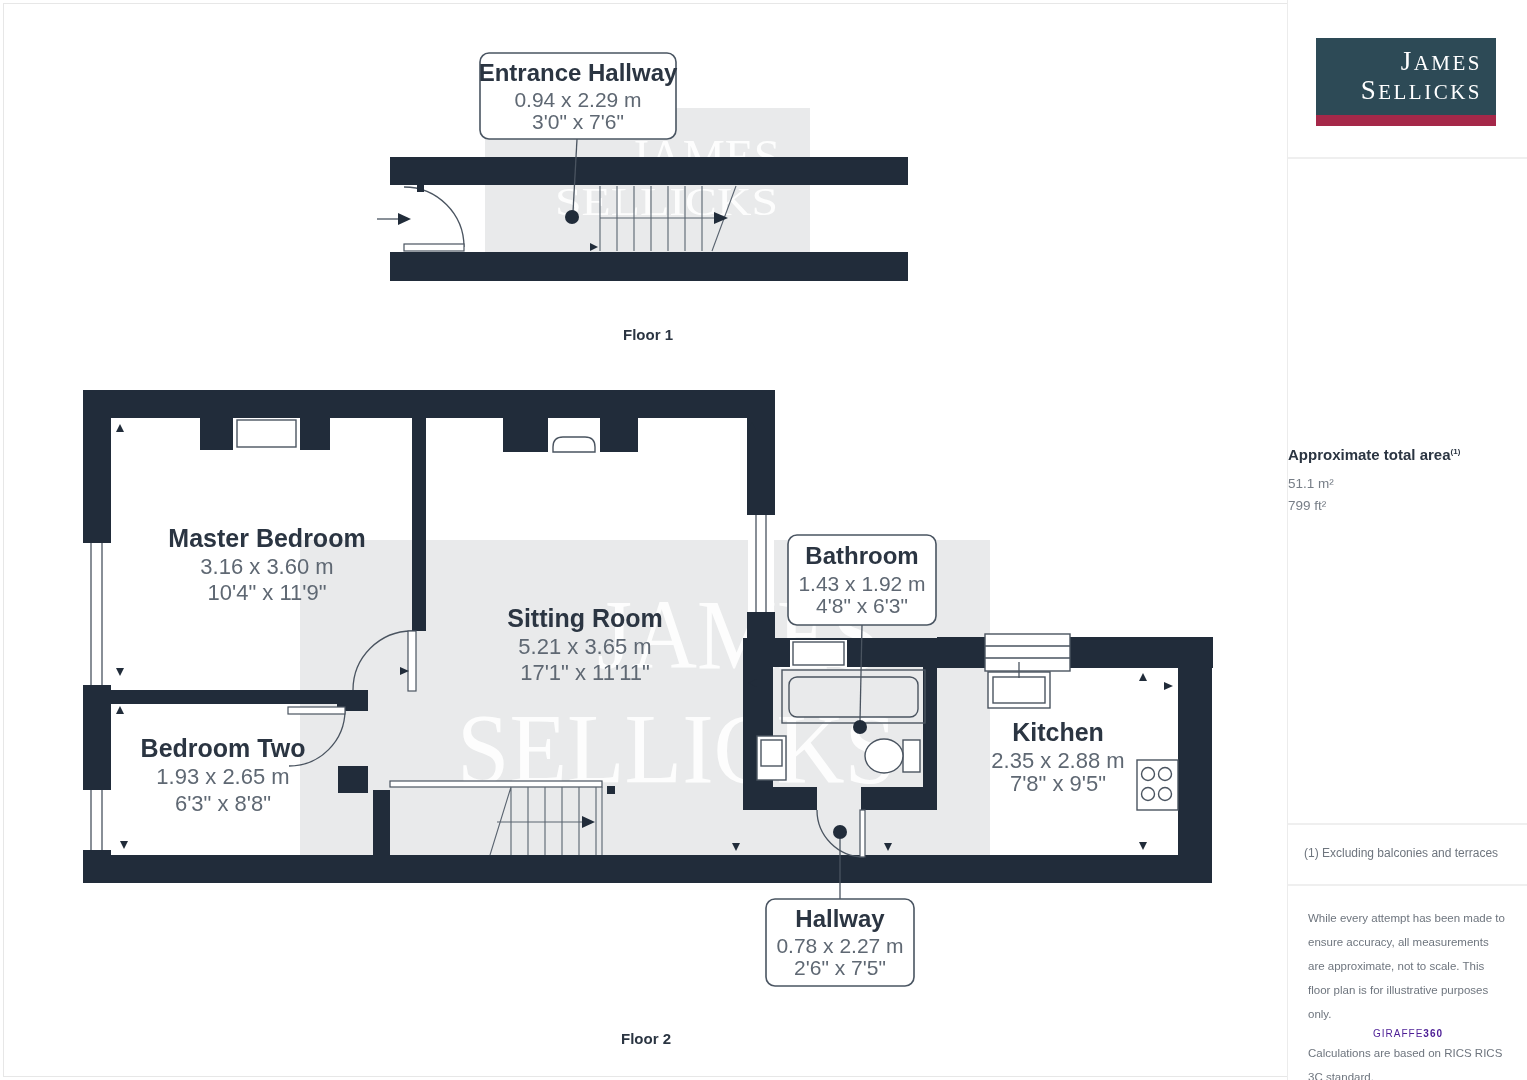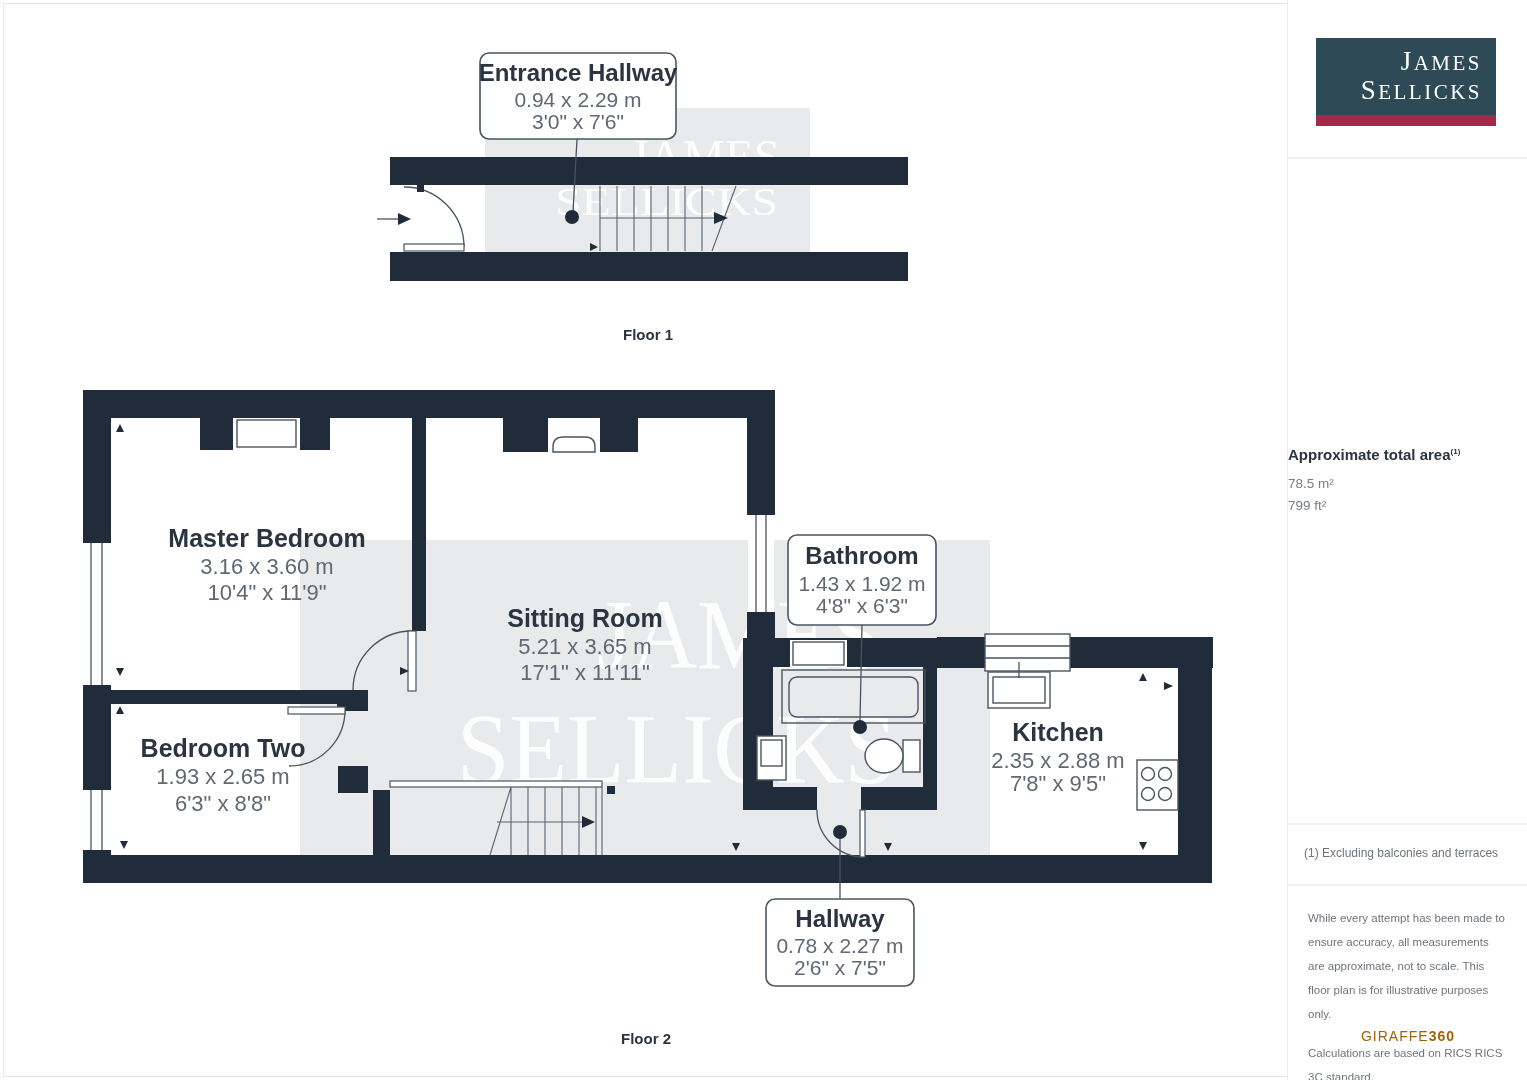--- a/index.html
+++ b/index.html
@@ -40,22 +40,22 @@
   .logo-bar{height:11px;background:#a52849;}
   .area-info{position:absolute;top:446px;left:0;width:100%;text-align:left;}
   .area-title{font-size:15px;font-weight:700;color:#2b3542;margin-bottom:10px;}
   .area-title sup{font-size:8px;}
   .area-val{font-size:13.5px;color:#777e87;line-height:22px;}
   .footnote{position:absolute;top:846px;left:16px;width:100%;text-align:left;
             font-size:12px;color:#6e757e;}
   .disclaimer{position:absolute;top:906px;left:0;width:100%;box-sizing:border-box;
               padding:0 20px;text-align:left;font-size:11.5px;line-height:24px;color:#6e757e;}
   .disclaimer p{margin:0 0 15px 0;}
-  .brand{position:absolute;top:1028px;left:0;width:100%;text-align:center;font-size:14px;
-         color:#a16207;letter-spacing:1px;}
+  .brand{position:absolute;top:1028px;left:0;width:100%;text-align:center;font-size:10px;
+         color:#4c1d95;letter-spacing:1px;}
   .brand .b{font-weight:700;}
 </style>
 </head>
 <body>
 
 <div class="page">
   <div class="frame"></div>
 
   <div class="plan-area">
     <svg width="1287" height="1080" viewBox="0 0 1287 1080" xmlns="http://www.w3.org/2000/svg">
@@ -264,21 +264,21 @@
         <div class="logo-line">JAMES</div>
         <div class="logo-line">SELLICKS</div>
       </div>
       <div class="logo-bar"></div>
     </div>
 
     <div class="sb-divider" style="top:157px"></div>
 
     <div class="area-info">
       <div class="area-title"><span>Approximate total area</span><sup>(1)</sup></div>
-      <div class="area-val">78.5 m²</div>
+      <div class="area-val">51.1 m²</div>
       <div class="area-val">799 ft²</div>
     </div>
 
     <div class="sb-divider" style="top:823px"></div>
     <div class="footnote">(1) Excluding balconies and terraces</div>
     <div class="sb-divider" style="top:884px"></div>
 
     <div class="disclaimer">
       <p>While every attempt has been made to ensure accuracy, all measurements are approximate, not to scale. This floor plan is for illustrative purposes only.</p>
       <p>Calculations are based on RICS RICS 3C standard.</p>

